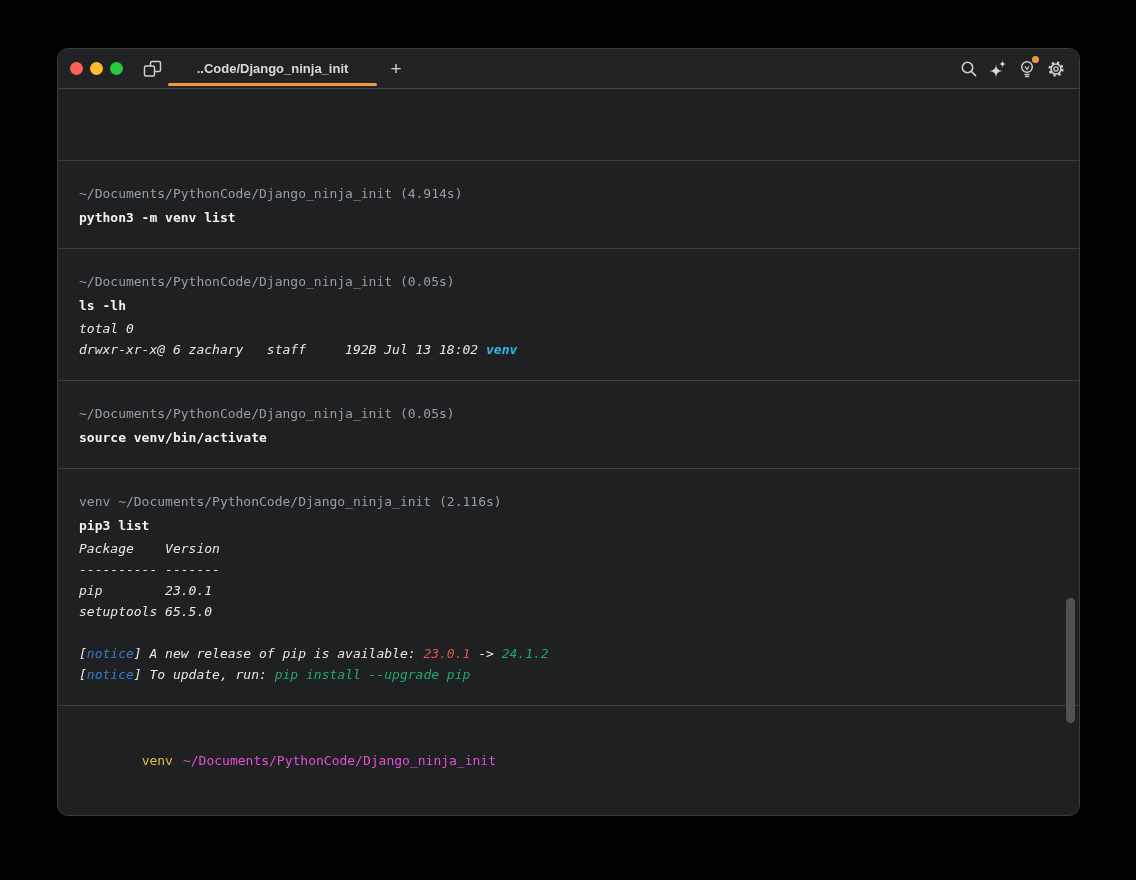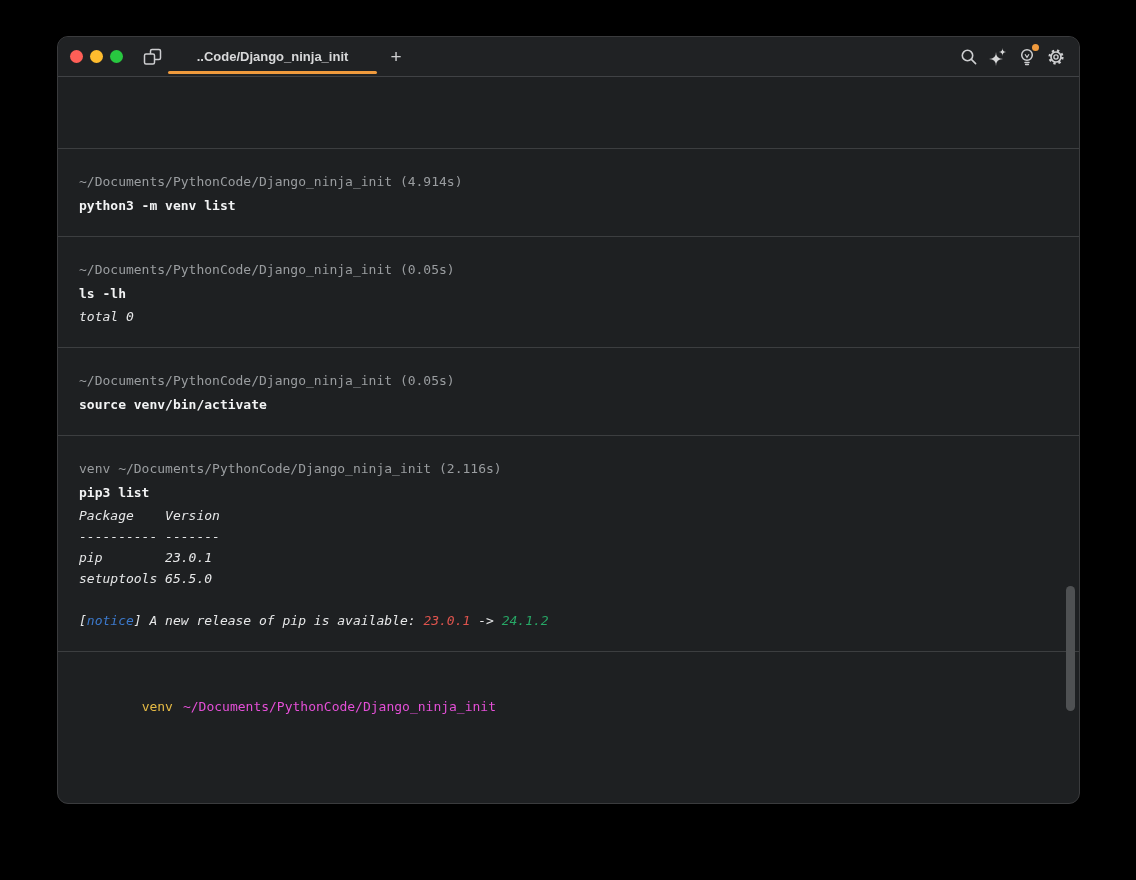--- a/index.html
+++ b/index.html
@@ -1,20 +1,20 @@
 <!DOCTYPE html>
 <html style="--accent: #ef9a3d; --yellow: #e6bb45; --magenta: #e44fd7;"><head>
 <meta charset="utf-8">
 <style>
   * { margin:0; padding:0; box-sizing:border-box; }
   html,body { width:1136px; height:880px; background:#000; overflow:hidden; }
   body { font-family:"Liberation Sans", sans-serif; }
 
   .window {
-    position:absolute; left:57px; top:36px; width:1023px; height:768px;
+    position:absolute; left:57px; top:48px; width:1023px; height:768px;
     background:#1e2022; border-radius:11px; overflow:hidden;
     border:1px solid #3a3b3d;
   }
 
   
   .titlebar {
     height:40px; background:#202224; border-bottom:1px solid #404245;
     display:flex; align-items:center; position:relative;
   }
   .lights { display:flex; gap:7px; margin-left:12px; }
@@ -130,38 +130,40 @@
         <div class="block">
           <div class="ctx">~/Documents/PythonCode/Django_ninja_init (4.914s)</div>
           <div class="cmd">python3 -m venv list</div>
         </div>
         <div class="divider"></div>
         <div class="block">
           <div class="ctx">~/Documents/PythonCode/Django_ninja_init (0.05s)</div>
           <div class="cmd">ls -lh</div>
           <div class="out">
             <div class="out-line"><span>total 0</span></div>
+            <div class="out-line"><span>drwxr-xr-x@ 6 zachary   staff     192B Jul 13 18:02 </span><span style="color: rgb(52, 181, 228); font-weight: bold;">venv</span></div>
           </div>
         </div>
         <div class="divider"></div>
         <div class="block">
           <div class="ctx">~/Documents/PythonCode/Django_ninja_init (0.05s)</div>
           <div class="cmd">source venv/bin/activate</div>
         </div>
         <div class="divider"></div>
         <div class="block">
           <div class="ctx">venv ~/Documents/PythonCode/Django_ninja_init (2.116s)</div>
           <div class="cmd">pip3 list</div>
           <div class="out">
             <div class="out-line"><span>Package    Version</span></div>
             <div class="out-line"><span>---------- -------</span></div>
             <div class="out-line"><span>pip        23.0.1</span></div>
             <div class="out-line"><span>setuptools 65.5.0</span></div>
             <div class="out-line">&nbsp;</div>
             <div class="out-line"><span>[</span><span style="color: rgb(60, 121, 204);">notice</span><span>] A new release of pip is available: </span><span style="color: rgb(223, 84, 78);">23.0.1</span><span> -&gt; </span><span style="color: rgb(39, 168, 102);">24.1.2</span></div>
+            <div class="out-line"><span>[</span><span style="color: rgb(60, 121, 204);">notice</span><span>] To update, run: </span><span style="color: rgb(39, 168, 102);">pip install --upgrade pip</span></div>
           </div>
         </div>
         <div class="divider"></div>
       </div>
 
     <div class="prompt-block">
       <div class="prompt-ctx">
         <span class="venv">venv</span><span class="ppath">~/Documents/PythonCode/Django_ninja_init</span>
       </div>
 

